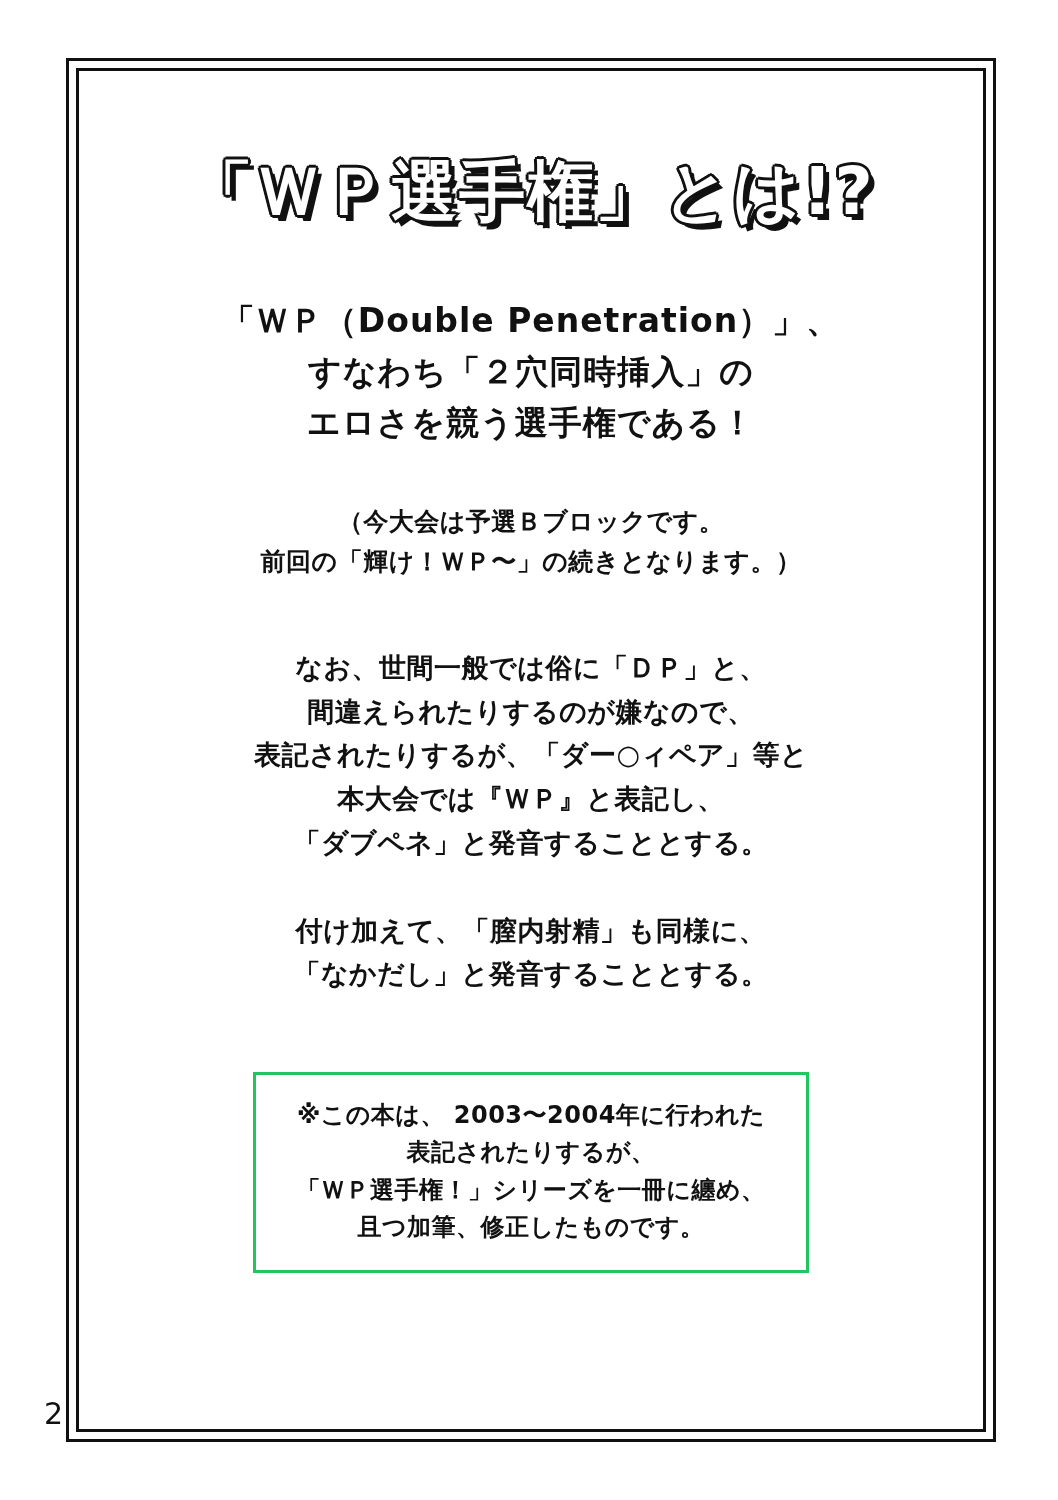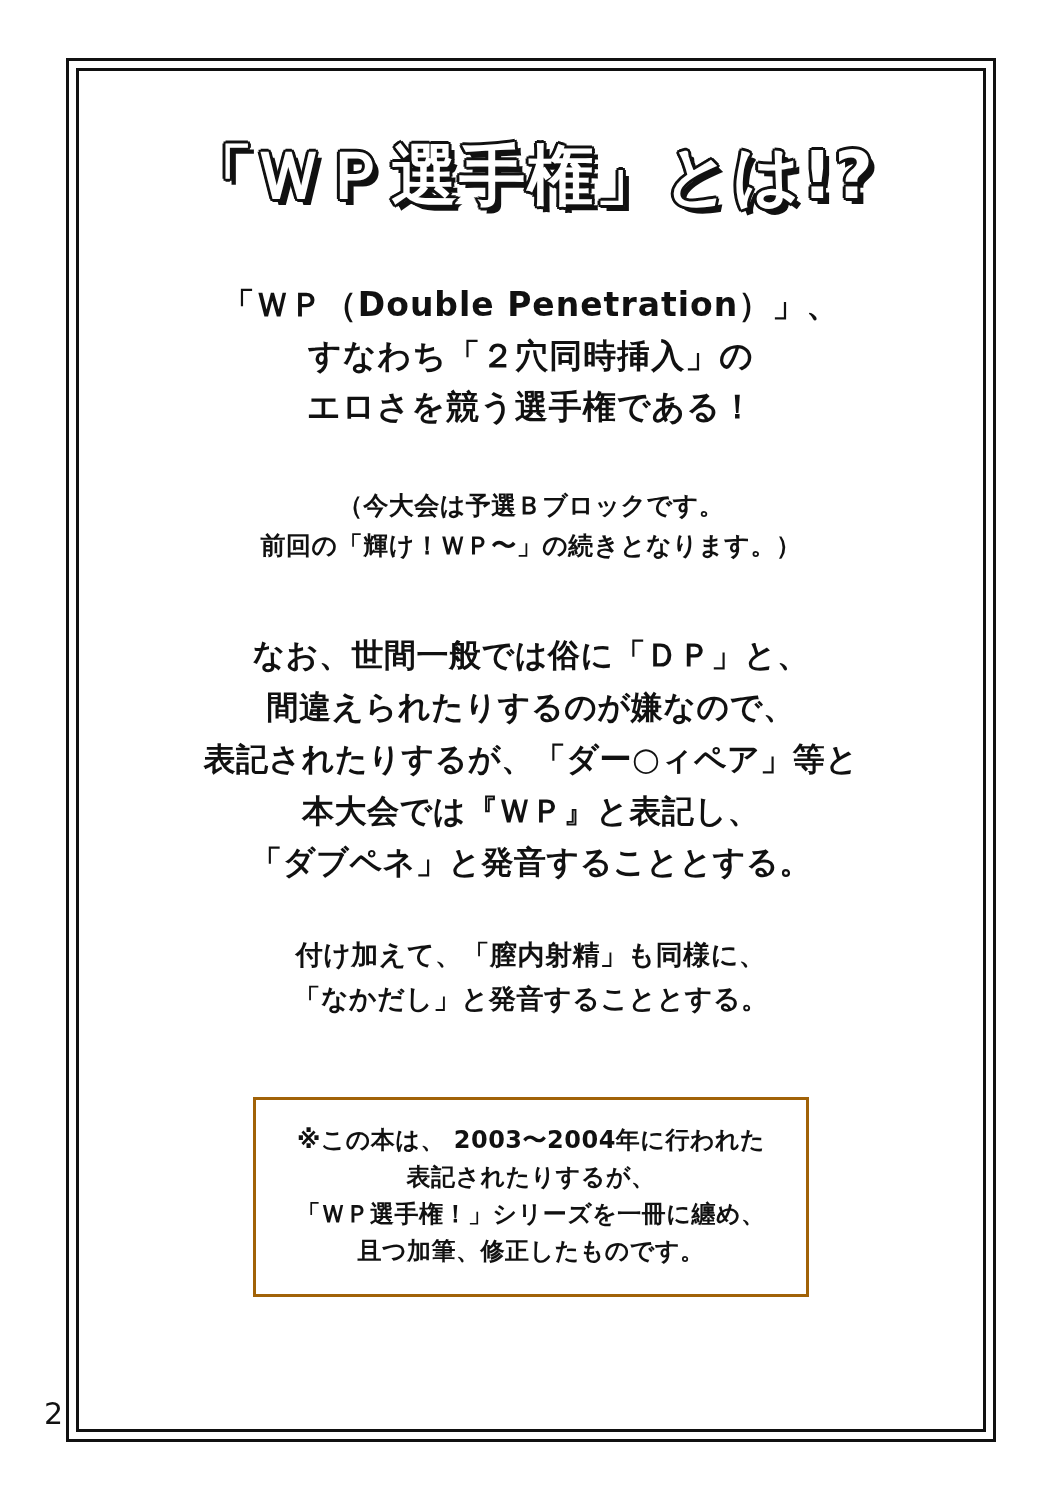--- a/index.html
+++ b/index.html
@@ -36,21 +36,21 @@
     box-sizing: border-box;
   }
 
   .content {
     position: absolute;
     left: 80px;
     top: 68px;
     width: 902px;
     height: 1432px;
     box-sizing: border-box;
-    padding: 40px 36px;
+    padding: 56px 36px;
     text-align: center;
   }
 
   
   .title {
     margin-top: 32px;
     font-family: "DejaVu Sans", sans-serif;
     font-size: 66px;
     font-weight: bold;
     letter-spacing: 2px;
@@ -81,41 +81,41 @@
     font-size: 25px;
     font-weight: bold;
     line-height: 1.6;
     letter-spacing: 0.5px;
   }
   .note .line { display: block; }
 
   
   .body-block {
     margin-top: 64px;
-    font-size: 32px;
+    font-size: 27px;
     font-weight: bold;
     line-height: 1.62;
     letter-spacing: 0.5px;
   }
   .body-block .line { display: block; }
 
   .body-block-2 {
     margin-top: 44px;
     font-size: 27px;
     font-weight: bold;
     line-height: 1.62;
     letter-spacing: 0.5px;
   }
   .body-block-2 .line { display: block; }
 
   
   .footnote-box {
     margin: 76px auto 11px auto;
     width: 556px;
-    border: 3px solid #a16207;
+    border: 3px solid #22c55e;
     box-sizing: border-box;
     padding: 22px 14px 24px 14px;
     font-size: 24px;
     font-weight: bold;
     line-height: 1.55;
     letter-spacing: 0.5px;
   }
   .footnote-box .line { display: block; }
 
   

